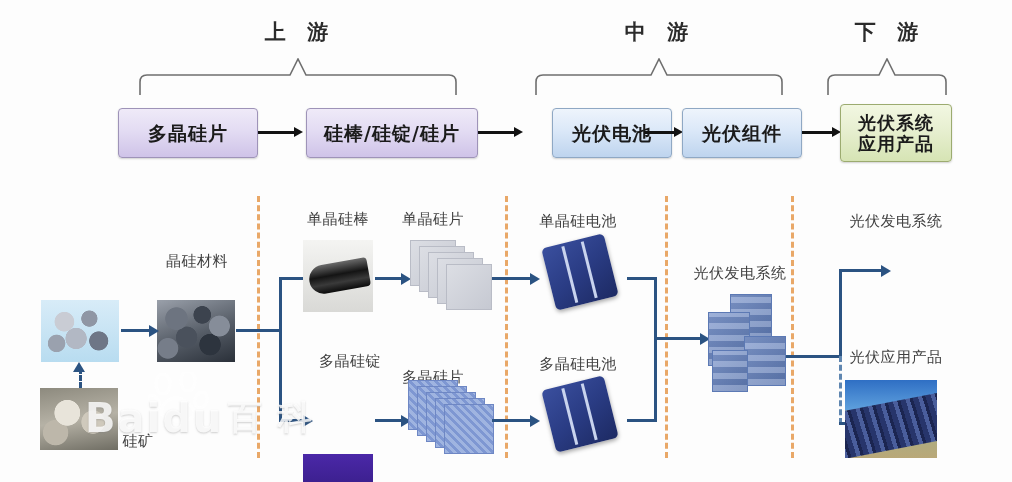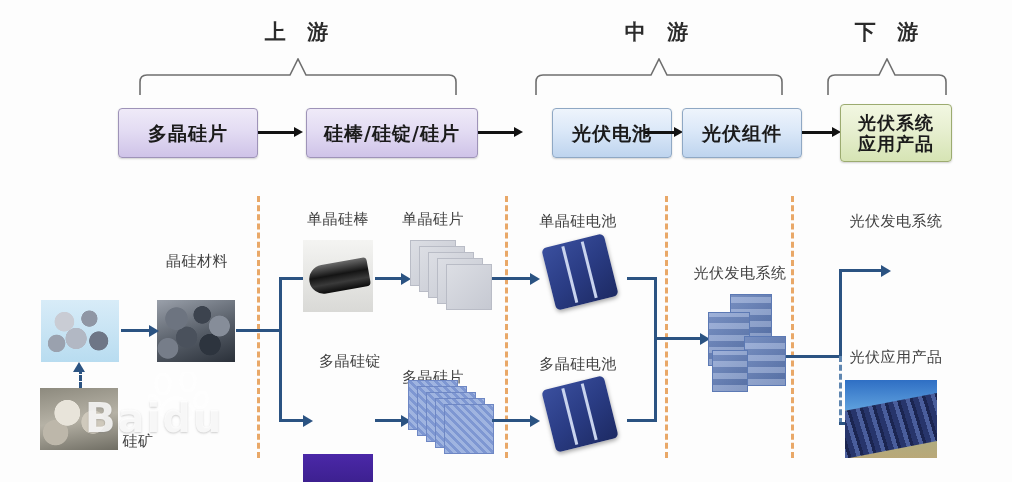--- a/index.html
+++ b/index.html
@@ -334,14 +334,15 @@
       <g fill="none" stroke="rgba(255,255,255,.85)" stroke-width="3">
         <ellipse cx="15" cy="12" rx="7" ry="10"></ellipse>
         <ellipse cx="40" cy="9" rx="7" ry="10"></ellipse>
         <ellipse cx="5" cy="31" rx="6" ry="8" transform="rotate(-20 5 31)"></ellipse>
         <ellipse cx="53" cy="28" rx="6" ry="8" transform="rotate(20 53 28)"></ellipse>
         <path d="M18,30 Q28,22 38,30 Q50,38 44,46 Q30,52 16,46 Q10,38 18,30 Z"></path>
       </g>
     </svg>
   </div>
   <div class="wm" style="left:85px;top:395px;">Baidu</div>
+  <div class="wm" style="left:228px;top:395px;font-size:34px;">百 科</div>
 
 </div>
 
 </body></html>

